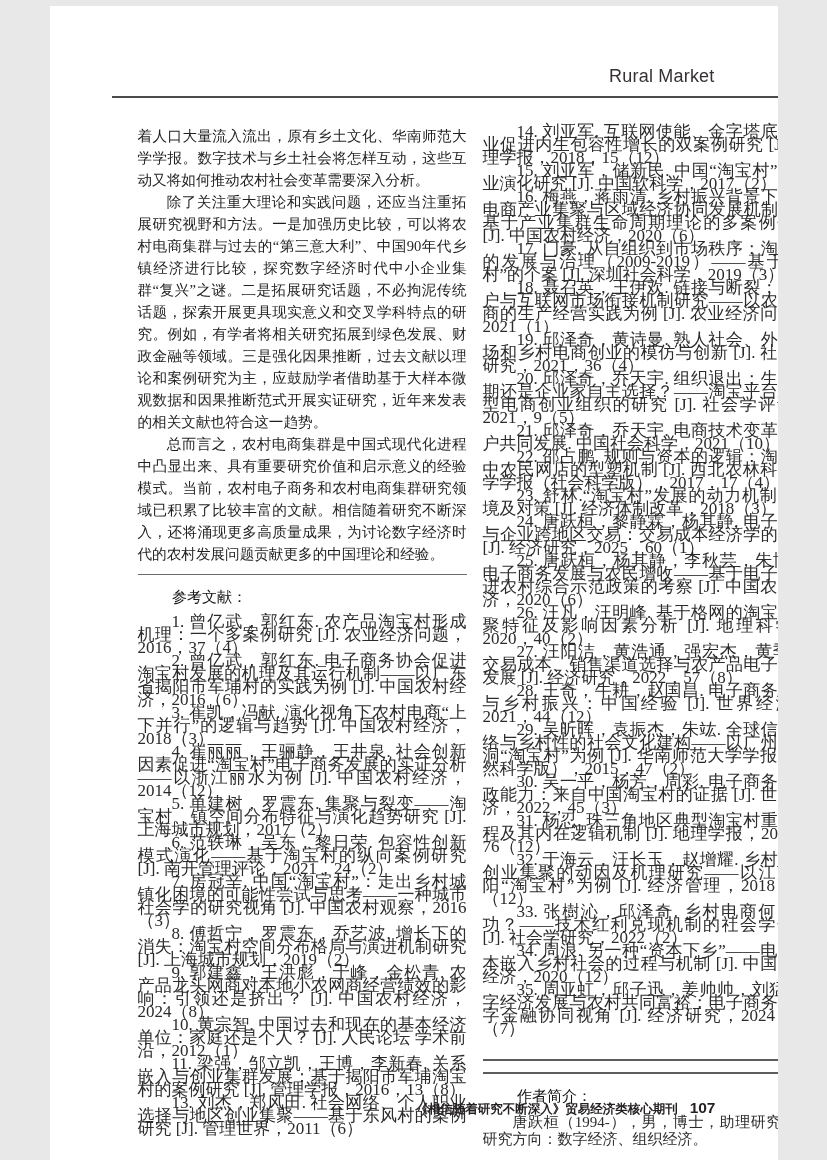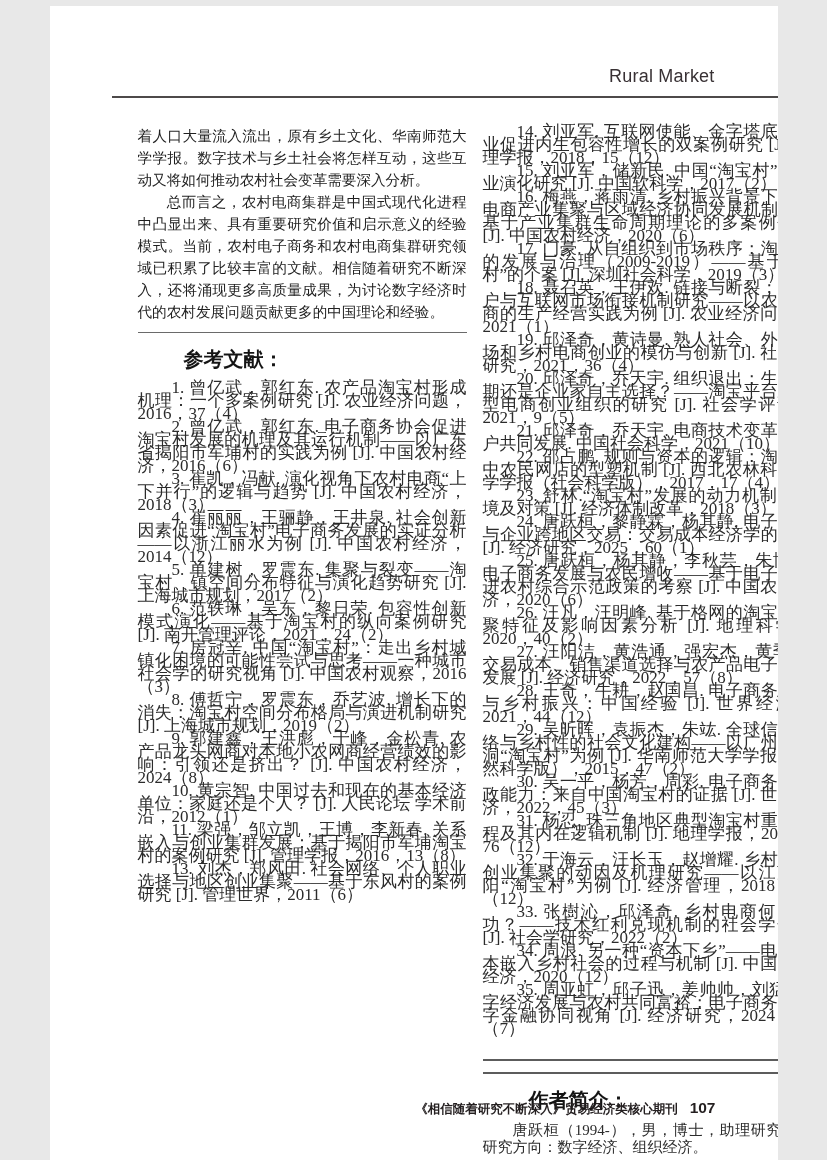--- a/index.html
+++ b/index.html
@@ -25,21 +25,21 @@
     margin:0; font-size:14.6px; line-height:22px; text-align:justify;
     color:#1f1f1f; text-indent:2em;
   }
   .body-para.no-indent { text-indent:0; }
 
   .section-rule { margin:9px 0 0 0; border-top:1.5px solid #6a6a6a; }
 
   .ref-heading, .author-heading {
     margin:13px 0 8px 0; padding-left:2.3em;
     font-family:"Liberation Sans","DejaVu Sans",sans-serif;
-    font-size:20px; font-weight:700; color:#141414;
+    font-size:15px; font-weight:400; color:#141414;
   }
   .ref {
     margin:0; font-size:17px; line-height:13px; text-align:justify;
     text-indent:2em; color:#2b2b2b;
   }
   .author-box { margin-top:24px; }
   .double-rule { height:11px; border-top:2px solid #5c5c5c; border-bottom:2px solid #5c5c5c; }
   .author-text {
     margin:0 0 14px 0; font-size:15px; line-height:17px;
     text-indent:2em; color:#2b2b2b; text-align:justify;
@@ -57,20 +57,21 @@
 </head>
 <body>
 
 <div class="page">
 
   <span class="header-title">Rural Market</span>
   <div class="header-rule"></div>
 
   <div class="col col-left">
     <p class="body-para no-indent">着人口大量流入流出，原有乡土文化、华南师范大学学报。数字技术与乡土社会将怎样互动，这些互动又将如何推动农村社会变革需要深入分析。</p>
+    <p class="body-para">除了关注重大理论和实践问题，还应当注重拓展研究视野和方法。一是加强历史比较，可以将农村电商集群与过去的“第三意大利”、中国90年代乡镇经济进行比较，探究数字经济时代中小企业集群“复兴”之谜。二是拓展研究话题，不必拘泥传统话题，探索开展更具现实意义和交叉学科特点的研究。例如，有学者将相关研究拓展到绿色发展、财政金融等领域。三是强化因果推断，过去文献以理论和案例研究为主，应鼓励学者借助基于大样本微观数据和因果推断范式开展实证研究，近年来发表的相关文献也符合这一趋势。</p>
     <p class="body-para">总而言之，农村电商集群是中国式现代化进程中凸显出来、具有重要研究价值和启示意义的经验模式。当前，农村电子商务和农村电商集群研究领域已积累了比较丰富的文献。相信随着研究不断深入，还将涌现更多高质量成果，为讨论数字经济时代的农村发展问题贡献更多的中国理论和经验。</p>
 
     <div class="section-rule"></div>
     <h3 class="ref-heading">参考文献：</h3>
 
     <p class="ref">1. 曾亿武，郭红东. 农产品淘宝村形成机理：一个多案例研究 [J]. 农业经济问题，2016，37（4）</p>
     <p class="ref">2. 曾亿武，郭红东. 电子商务协会促进淘宝村发展的机理及其运行机制——以广东省揭阳市军埔村的实践为例 [J]. 中国农村经济，2016（6）</p>
     <p class="ref">3. 崔凯，冯献. 演化视角下农村电商“上下并行”的逻辑与趋势 [J]. 中国农村经济，2018（3）</p>
     <p class="ref">4. 崔丽丽，王骊静，王井泉. 社会创新因素促进“淘宝村”电子商务发展的实证分析——以浙江丽水为例 [J]. 中国农村经济，2014（12）</p>
     <p class="ref">5. 单建树，罗震东. 集聚与裂变——淘宝村、镇空间分布特征与演化趋势研究 [J]. 上海城市规划，2017（2）</p>

